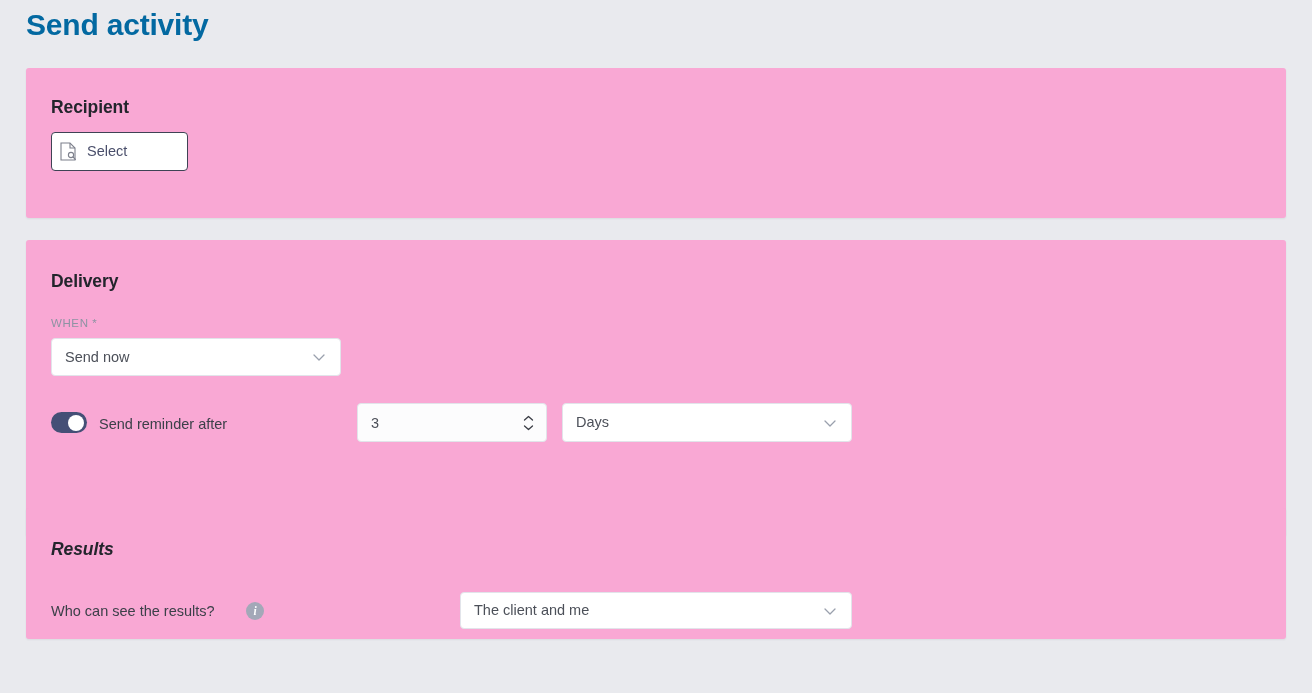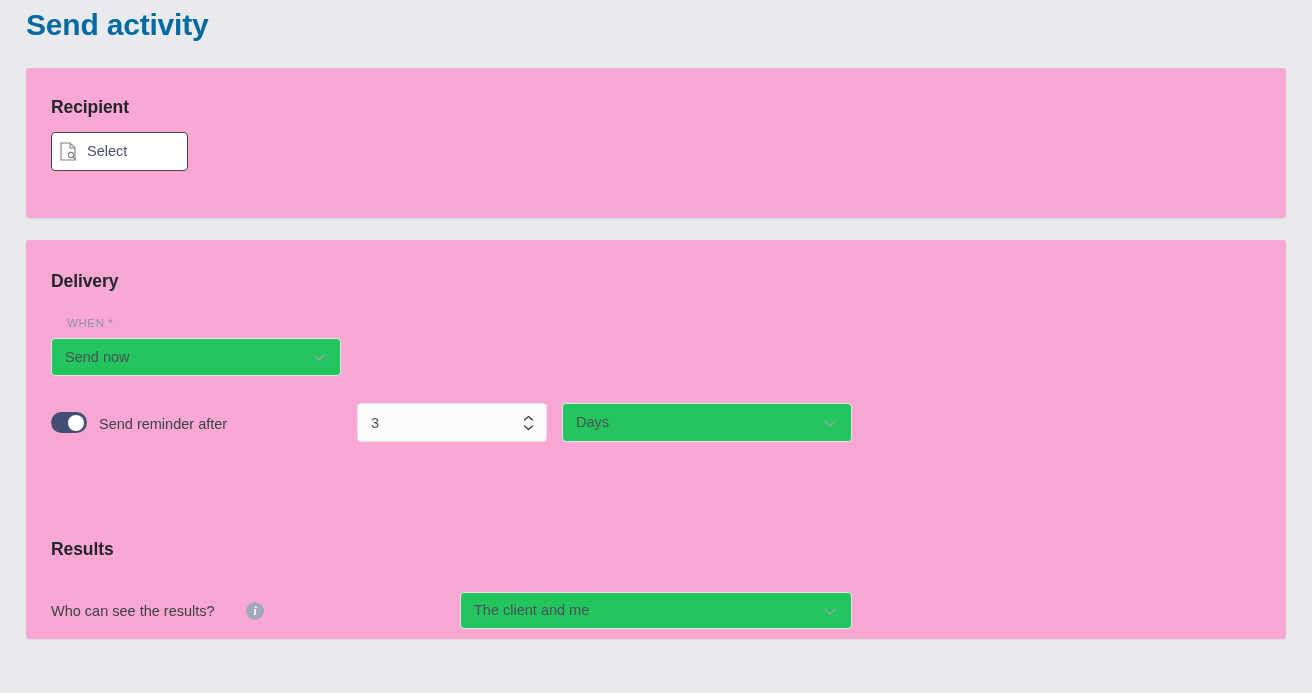--- a/index.html
+++ b/index.html
@@ -36,21 +36,21 @@
   .card {
     position: absolute;
     left: 26px;
     width: 1260px;
     background: #f9a8d4;
     border-radius: 3px;
     box-shadow: 0 1px 2px rgba(30, 35, 50, 0.07);
   }
   .card--recipient { top: 68px; height: 150px; }
   .card--delivery  { top: 240px; height: 296px; }
-  .card--results   { top: 508px; height: 131px; }
+  .card--results   { top: 508px; height: 131px; font-style: italic; }
 
   .section-title {
     position: absolute;
     left: 25px;
     font-size: 17.5px;
     font-weight: bold;
     color: #23252c;
     letter-spacing: -0.1px;
   }
   .card--recipient .section-title { top: 29px; }
@@ -83,28 +83,27 @@
   }
   .select-btn-label { line-height: 1; }
 
   
   .field-label {
     position: absolute;
     font-size: 11.5px;
     letter-spacing: 0.6px;
     color: #8e93a3;
     text-transform: uppercase;
-    margin-left: 16px;
   }
   .req-star { color: #8e93a3; }
 
   
   .ctl {
     position: absolute;
-    background: #22c55e;
+    background: #ffffff;
     border: 1px solid #e2e4ea;
     border-radius: 4px;
     display: flex;
     align-items: center;
     font-size: 14.5px;
     color: #4c5059;
   }
   .ctl.select-ctl { cursor: pointer; padding: 0 12px 0 13px; }
   .ctl .ctl-value { flex: 1; line-height: 1; }
   .chevron {

